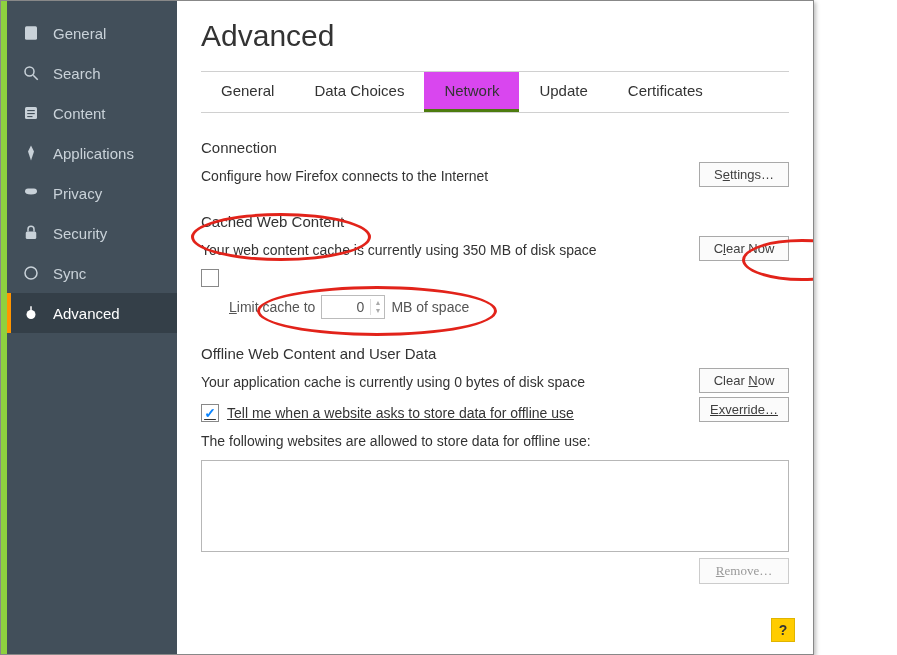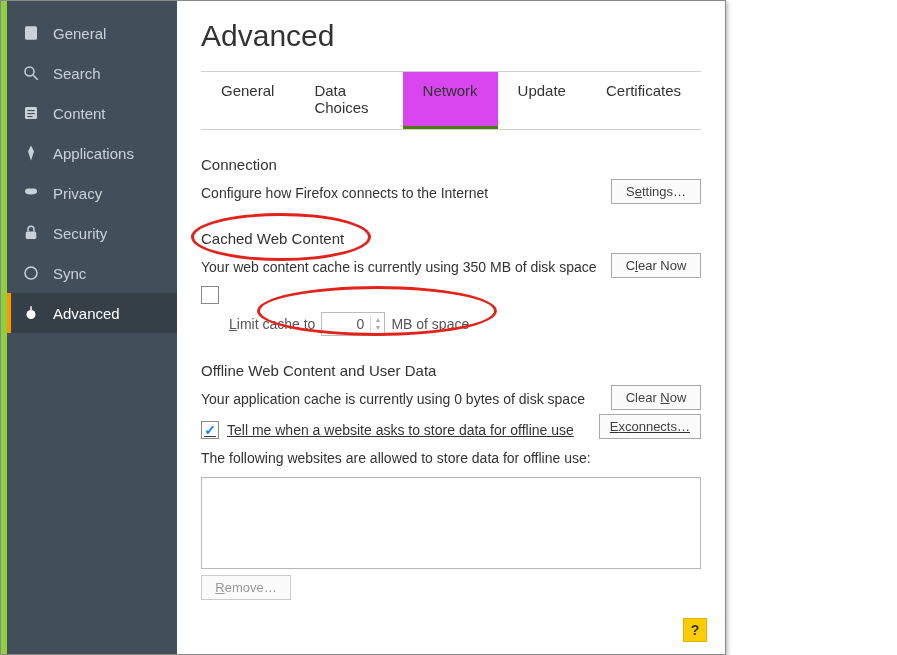--- a/index.html
+++ b/index.html
@@ -3,21 +3,21 @@
 <meta charset="utf-8">
 <style>
   * { box-sizing: border-box; margin: 0; padding: 0; }
   body {
     font-family: "Segoe UI", Arial, sans-serif;
     font-size: 14px;
     color: #333;
     background: #fff;
   }
   .window {
-    width: 726px;
+    width: 814px;
     height: 655px;
     border: 1px solid #888;
     box-shadow: 2px 2px 4px rgba(0,0,0,0.25);
     display: flex;
     position: relative;
     background: #fff;
     overflow: hidden;
   }
   .greenstrip {
     width: 6px;
@@ -168,21 +168,23 @@
 
   .listbox {
     margin-top:8px;
     width: 100%;
     height: 92px;
     border:1px solid #b7b7b7;
     background:#fff;
   }
   .removerow {
     display:flex;
+    justify-content:flex-end;
     margin-top:6px;
+    font-family:Liberation Serif, serif;
   }
 
   .helpbtn {
     position:absolute;
     right:18px;
     bottom:12px;
     width:24px;height:24px;
     background:#ffcc00;
     color:#333;
     font-weight:700;
@@ -330,21 +332,21 @@
         </button>
       </div>
       <div class="row" style="align-items:flex-end;text-decoration:underline;">
         <div class="checkrow" style="margin-top:0;">
           <div class="chk checked"></div>
           <label>
             <span class="u">T</span><span>ell me when a website asks to store data for offline use</span>
           </label>
         </div>
         <button class="btn">
-          <span>E</span><span class="u">x</span><span>connects…</span>
+          <span>E</span><span class="u">x</span><span>verride…</span>
         </button>
       </div>
       <div class="desc" style="margin-top:8px;">The following websites are allowed to store data for offline use:</div>
       <div class="listbox"></div>
       <div class="removerow">
         <button class="btn" disabled="">
           <span class="u">R</span><span>emove…</span>
         </button>
       </div>
     </div>

